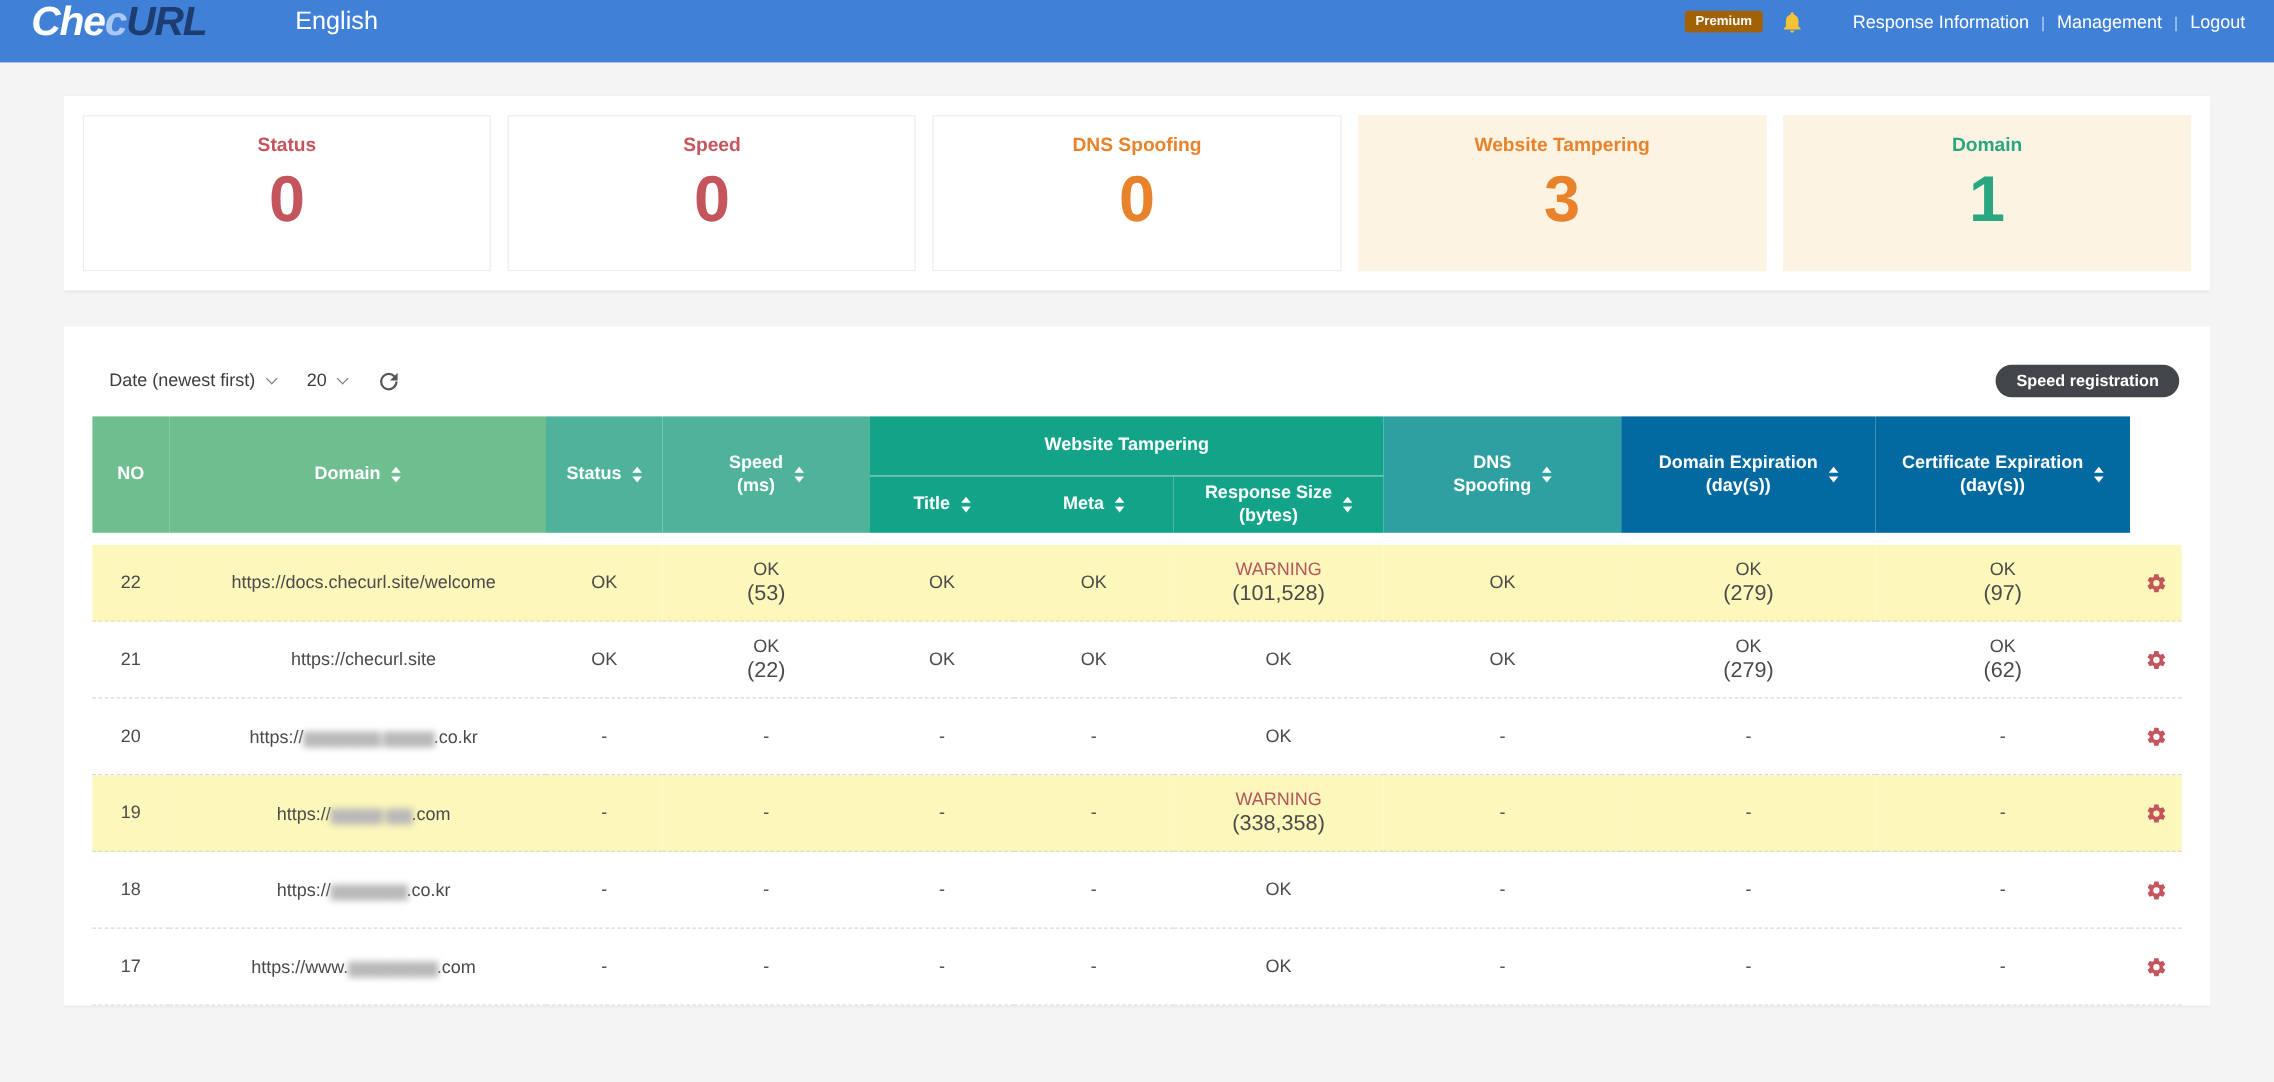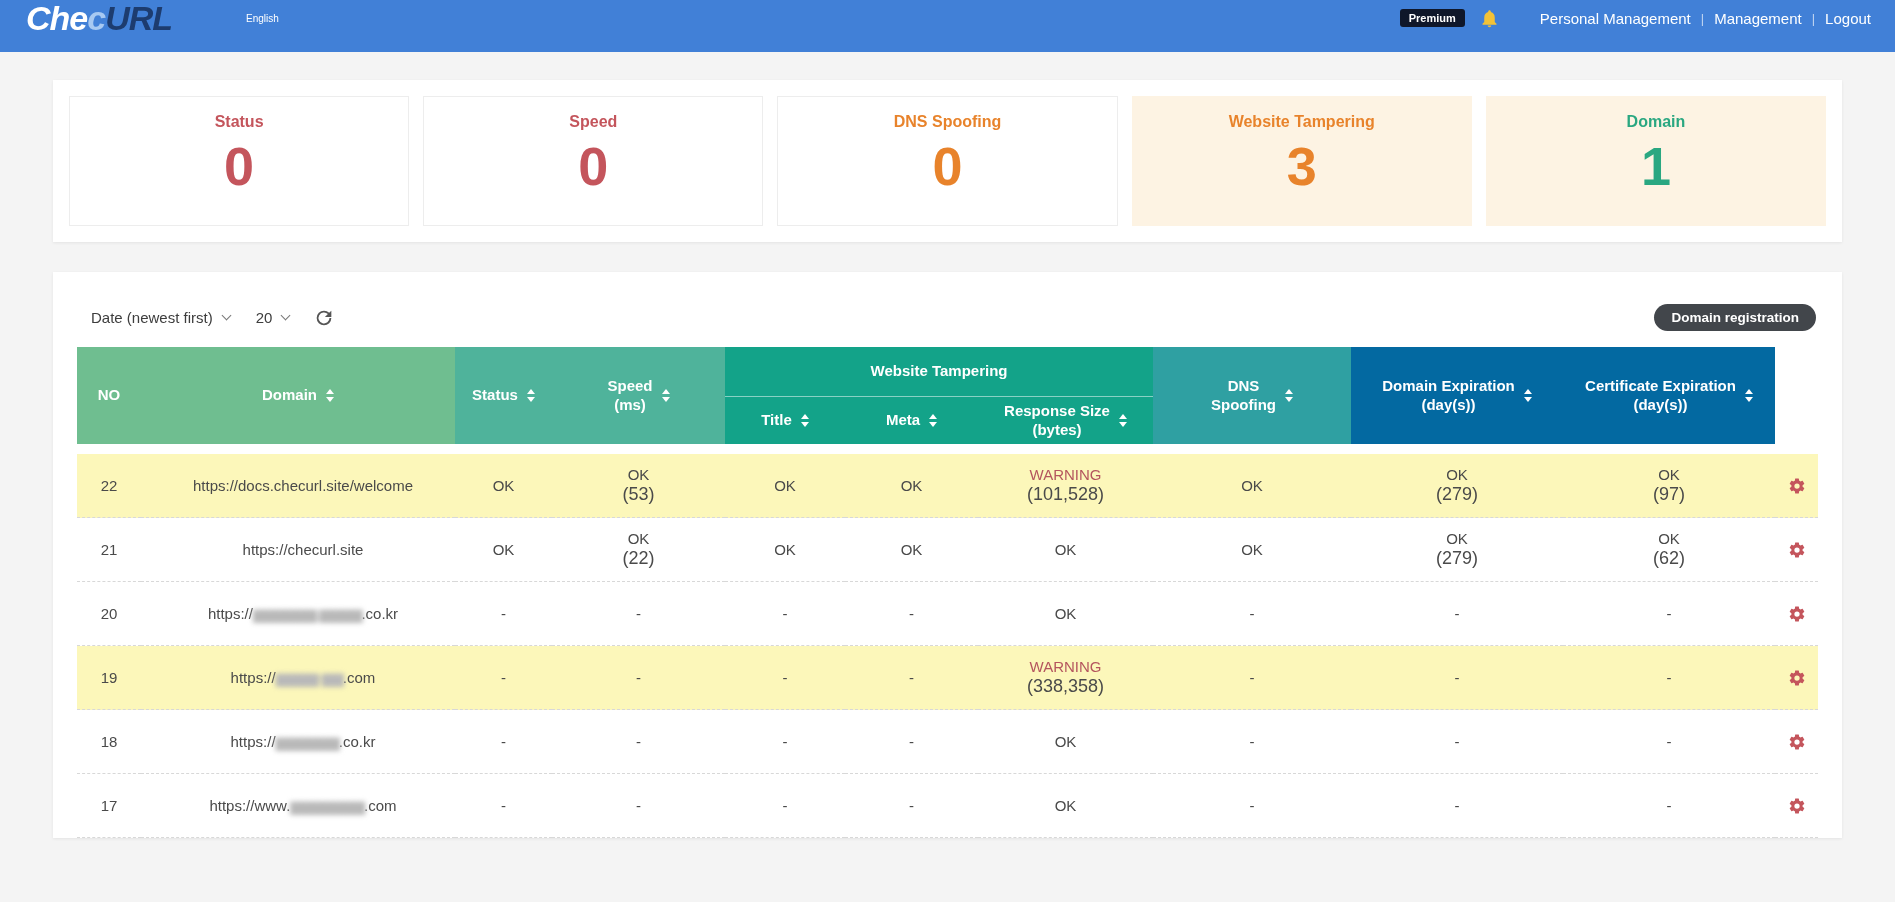--- a/index.html
+++ b/index.html
@@ -11,24 +11,24 @@
   }
   
   .navbar {
     height: 52px; background: #4180d7; display: flex; align-items: center;
     padding: 0 24px 16px 26px; color: #fff; justify-content: flex-end;
   }
   .logo { font-size: 34px; font-weight: bold; font-style: italic; letter-spacing: -1px; cursor: pointer; }
   .logo .p1 { color: #ffffff; }
   .logo .p2 { color: #a7c9f2; }
   .logo .p3 { color: #1d3c6f; }
-  .nav-lang { margin-left: 74px; font-size: 10px; cursor: pointer; }
+  .nav-lang { margin-left: 74px; font-size: 21px; cursor: pointer; }
   .nav-right { margin-left: auto; display: flex; align-items: center; gap: 14px; }
   .premium-badge {
-    background: #0f172a; color: #fff; font-size: 11px; font-weight: bold;
+    background: #a16207; color: #fff; font-size: 11px; font-weight: bold;
     padding: 3px 9px; border-radius: 3px;
   }
   .bell { width: 21px; height: 21px; cursor: pointer; }
   .nav-links { display: flex; align-items: center; gap: 10px; margin-left: 26px; font-size: 15px; }
   .nav-links a { color: #fff; text-decoration: none; cursor: pointer; }
   .nav-sep { color: rgba(255,255,255,.65); font-size: 13px; }
   
   .page { padding: 0 53px; }
   .update-row { margin-top: 57px; display: flex; align-items: center; }
   .last-updates { font-size: 16px; color: #2f2f2f; }
@@ -110,21 +110,21 @@
 
 <div class="navbar">
   <div class="logo"><span class="p1">Che</span><span class="p2">c</span><span class="p3">URL</span></div>
   <div class="nav-lang">English</div>
   <div class="nav-right">
     <span class="premium-badge">Premium</span>
     <svg class="bell" viewBox="0 0 24 24">
       <path fill="#f3c237" d="M12 22c1.1 0 2-.9 2-2h-4c0 1.1.9 2 2 2zm6-6v-5c0-3.07-1.63-5.64-4.5-6.32V4c0-.83-.67-1.5-1.5-1.5S10.5 3.17 10.5 4v.68C7.64 5.36 6 7.92 6 11v5l-2 2v1h16v-1l-2-2z"></path>
     </svg>
     <div class="nav-links">
-      <a>Personal Management</a>
+      <a>Response Information</a>
       <span class="nav-sep">|</span>
       <a>Management</a>
       <span class="nav-sep">|</span>
       <a>Logout</a>
     </div>
   </div>
 </div>
 
 <div class="page">
 
@@ -158,21 +158,21 @@
         <span>Date (newest first)</span>
         <i class="chev"></i>
       </span>
       <span class="select-ctl">
         <span>20</span>
         <i class="chev"></i>
       </span>
       <svg class="refresh-btn" viewBox="0 0 24 24">
         <path fill="#555" d="M17.65 6.35A7.96 7.96 0 0 0 12 4a8 8 0 1 0 8 8h-2a6 6 0 1 1-1.76-4.24L13 11h7V4l-2.35 2.35z"></path>
       </svg>
-      <button class="register-btn">Domain registration</button>
+      <button class="register-btn">Speed registration</button>
     </div>
 
     <table>
       <colgroup>
         <col style="width:64px">
           <col style="width:314px">
           <col style="width:97px">
           <col style="width:173px">
         <col style="width:120px">
           <col style="width:133px">

